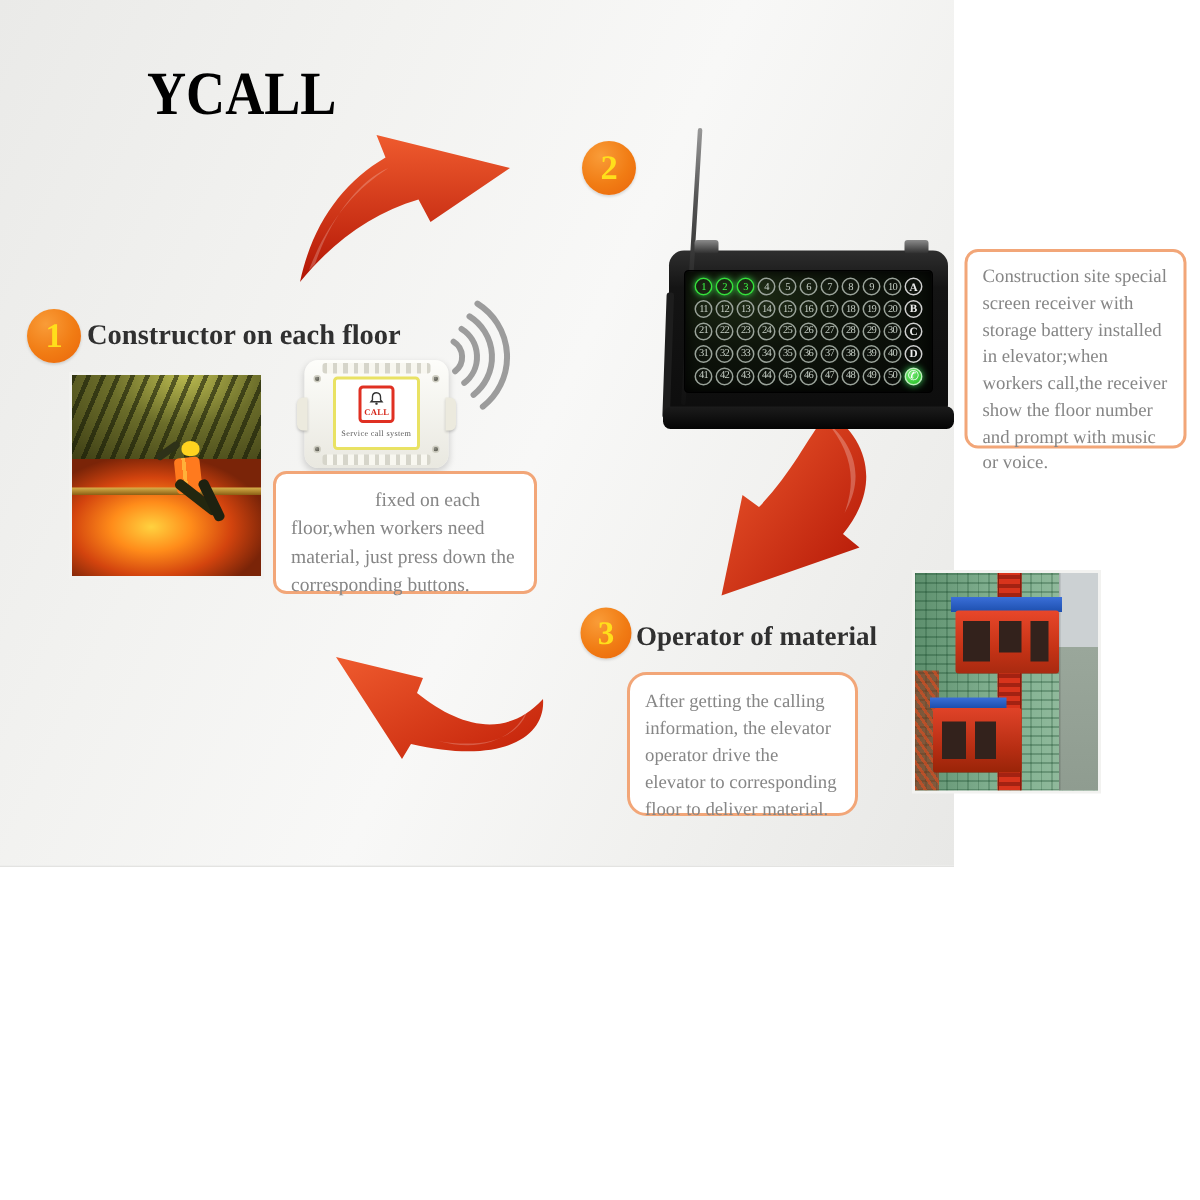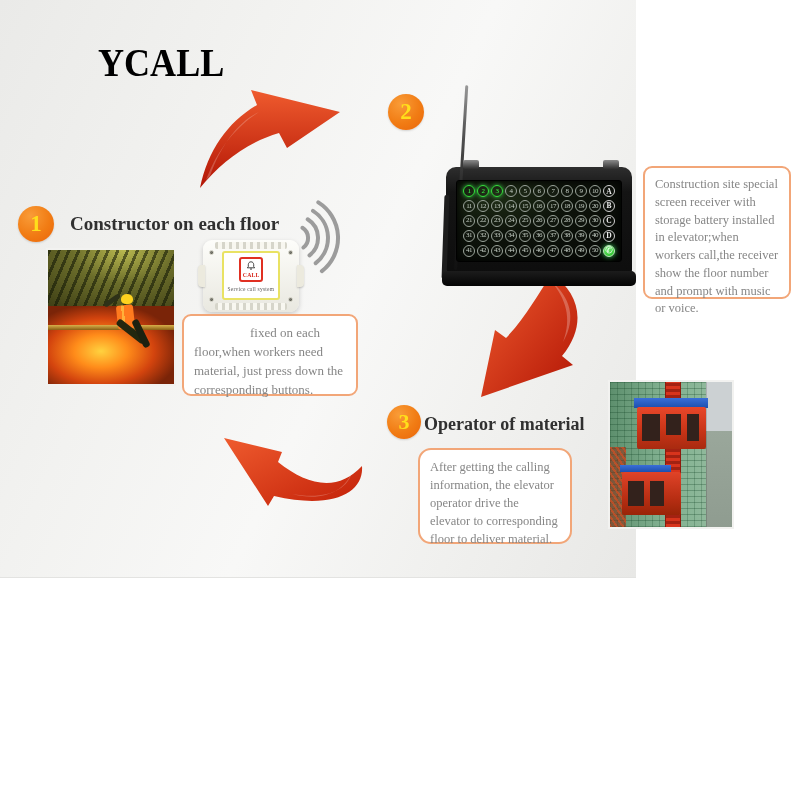--- a/index.html
+++ b/index.html
@@ -20,21 +20,21 @@
   
   .badge { position:absolute; width:36px; height:36px; border-radius:50%;
            background:radial-gradient(circle at 35% 28%, #f99c38 0%, #f17c14 55%, #ea650a 100%);
            color:#ffdf1b; font-weight:bold; font-size:23px;
            display:flex; align-items:center; justify-content:center;
            box-shadow:0 1px 2px rgba(0,0,0,.15); }
   .badge-1 { left:18px;  top:206px; }
   .badge-2 { left:388px; top:94px; }
   .badge-3 { left:387px; top:405px; width:34px; height:34px; font-size:22px; }
   .step-heading { position:absolute; color:#303030; font-weight:600; }
-  .heading-1 { left:58px;  top:213px; font-size:19px;margin-left:12px; }
+  .heading-1 { left:58px;  top:213px; font-size:19px; }
   .heading-3 { left:424px; top:414px; font-size:18px; }
 
   
   .note { position:absolute; background:#fff; border:2px solid #f2a678; border-radius:9px;
           color:#868686; padding:8px 10px; }
   .note-1 { left:182px; top:314px; width:176px; height:82px; font-size:13px; line-height:1.46; }
   .note-1 p { text-indent:56px; }
   .note-2 { left:643px; top:122px; width:148px; height:133px; font-size:12.5px; line-height:1.42;margin-top:44px; }
   .note-3 { left:418px; top:448px; width:154px; height:96px; font-size:12.5px; line-height:1.44;border-radius:13px; }
 

